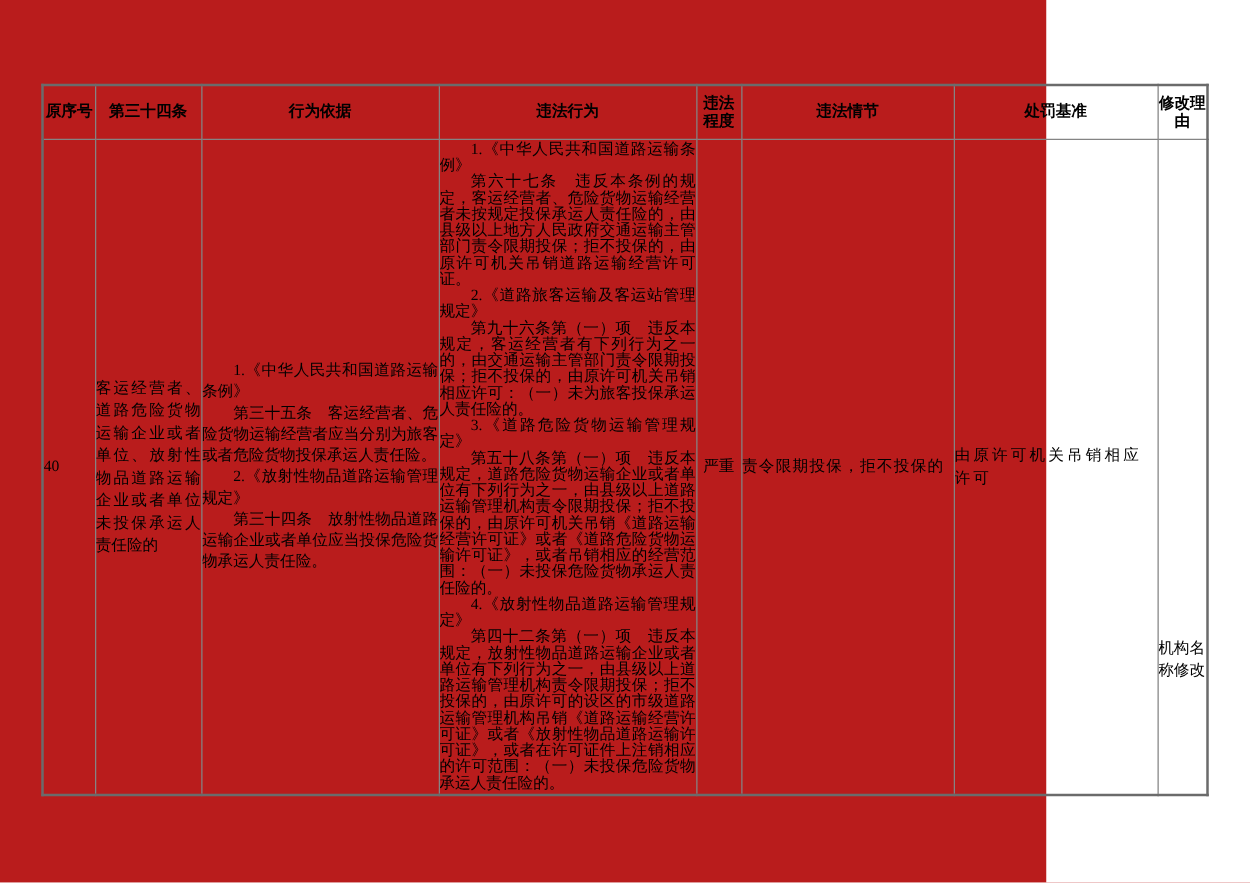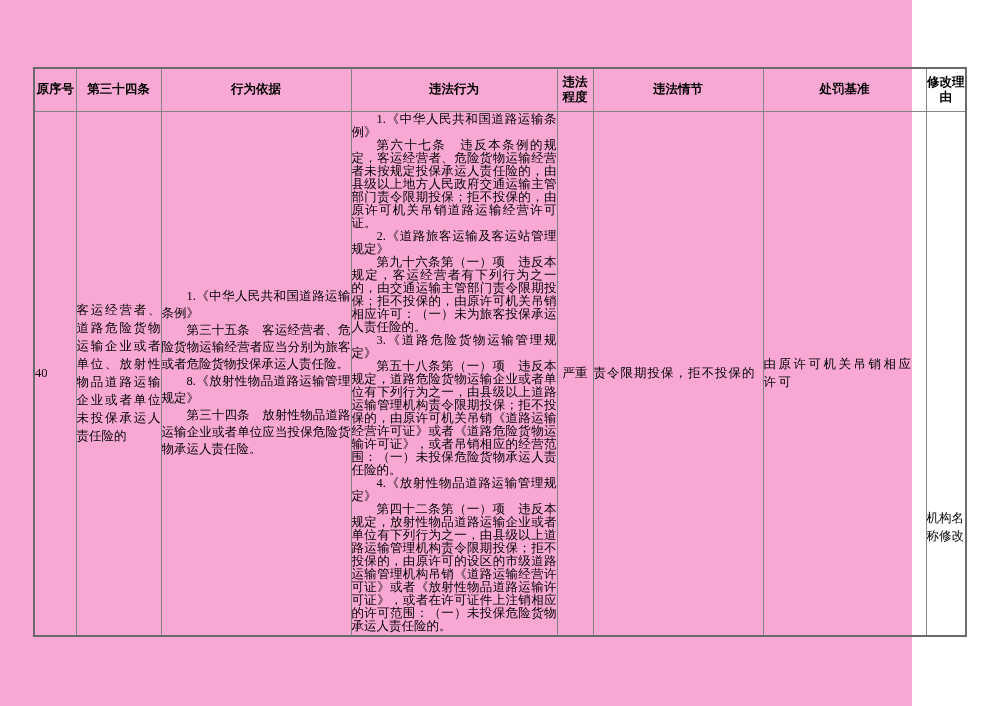--- a/index.html
+++ b/index.html
@@ -7,23 +7,23 @@
     padding: 0;
     width: 1000px;
     height: 706px;
     background: #ffffff;
     overflow: hidden;
     font-family: "Liberation Serif", "DejaVu Serif", serif;
     color: #000000;
   }
   .sheet {
     position: relative;
-    width: 912px;
+    width: 837px;
     height: 706px;
-    background: #f9a8d4;
+    background: #b91c1c;
   }
   table.reg-table {
     position: absolute;
     left: 33px;
     top: 67px;
     width: 932px;
     border-collapse: collapse;
     table-layout: fixed;
     border: 2px solid #6b6b6b;
   }
@@ -115,21 +115,21 @@
     <tbody>
       <tr>
         <td class="c1">40</td>
         <td class="c2">
           <div class="txt">客运经营者、道路危险货物运输企业或者单位、放射性物品道路运输企业或者单位未投保承运人责任险的</div>
         </td>
         <td class="c3">
           <div>
               <p>1.《中华人民共和国道路运输条例》</p>
               <p>第三十五条　客运经营者、危险货物运输经营者应当分别为旅客或者危险货物投保承运人责任险。</p>
-              <p>8.《放射性物品道路运输管理规定》</p>
+              <p>2.《放射性物品道路运输管理规定》</p>
               <p>第三十四条　放射性物品道路运输企业或者单位应当投保危险货物承运人责任险。</p>
             </div>
         </td>
         <td class="c4">
           <div>
               <p>1.《中华人民共和国道路运输条例》</p>
               <p>第六十七条　违反本条例的规定，客运经营者、危险货物运输经营者未按规定投保承运人责任险的，由县级以上地方人民政府交通运输主管部门责令限期投保；拒不投保的，由原许可机关吊销道路运输经营许可证。</p>
               <p>2.《道路旅客运输及客运站管理规定》</p>
               <p>第九十六条第（一）项　违反本规定，客运经营者有下列行为之一的，由交通运输主管部门责令限期投保；拒不投保的，由原许可机关吊销相应许可：（一）未为旅客投保承运人责任险的。</p>
               <p>3.《道路危险货物运输管理规定》</p>

